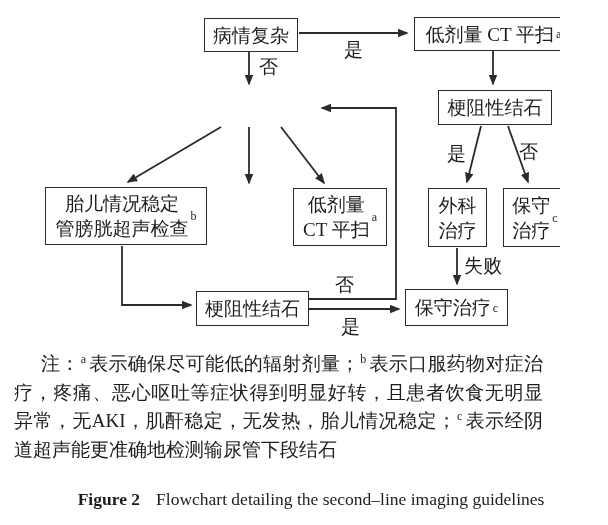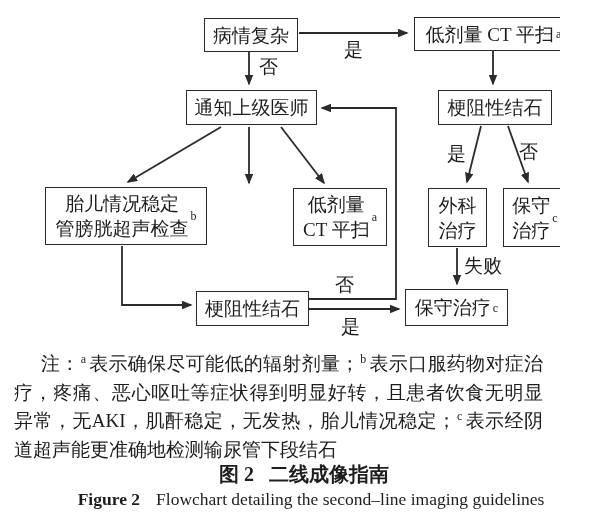--- a/index.html
+++ b/index.html
@@ -56,23 +56,20 @@
 
   <div class="node" style="left:204px;top:18px;width:94px;height:34px">
     <span class="nl">病情复杂</span>
   </div>
 
   <div class="node" style="left:414px;top:17px;width:159px;height:34px">
     <span class="nl">低剂量 CT 平扫</span>
       <sup class="sp">a</sup>
   </div>
 
-  <div class="node" style="left:186px;top:90px;width:131px;height:35px">
-    <span class="nl">通知上级医师</span>
-  </div>
 
   <div class="node" style="left:438px;top:90px;width:114px;height:35px">
     <span class="nl">梗阻性结石</span>
   </div>
 
   <div class="node" style="left:45px;top:187px;width:162px;height:58px">
     <span class="nl">胎儿情况稳定
 管膀胱超声检查</span>
       <sup class="sp">b</sup>
   </div>
@@ -107,20 +104,17 @@
   <div class="elabel" style="left:344px;top:40px">是</div>
   <div class="elabel" style="left:259px;top:57px">否</div>
   <div class="elabel" style="left:447px;top:144px">是</div>
   <div class="elabel" style="left:519px;top:142px">否</div>
   <div class="elabel" style="left:464px;top:256px">失败</div>
   <div class="elabel" style="left:335px;top:275px">否</div>
   <div class="elabel" style="left:341px;top:317px">是</div>
 
   <p class="note"><span>注：</span><sup class="nsp">a</sup><span>表示确保尽可能低的辐射剂量；</span><sup class="nsp">b</sup><span>表示口服药物对症治疗，疼痛、恶心呕吐等症状得到明显好转，且患者饮食无明显异常，无AKI，肌酐稳定，无发热，胎儿情况稳定；</span><sup class="nsp">c</sup><span>表示经阴道超声能更准确地检测输尿管下段结石</span></p>
 
-  <div class="cap-zh">
-    <span class="lbl">图 2</span><span>二线成像指南</span>
-  </div>
   <div class="cap-en">
     <span class="lbl">Figure 2</span><span>Flowchart detailing the second–line imaging guidelines</span>
   </div>
 
 </div>
 
 </body></html>

